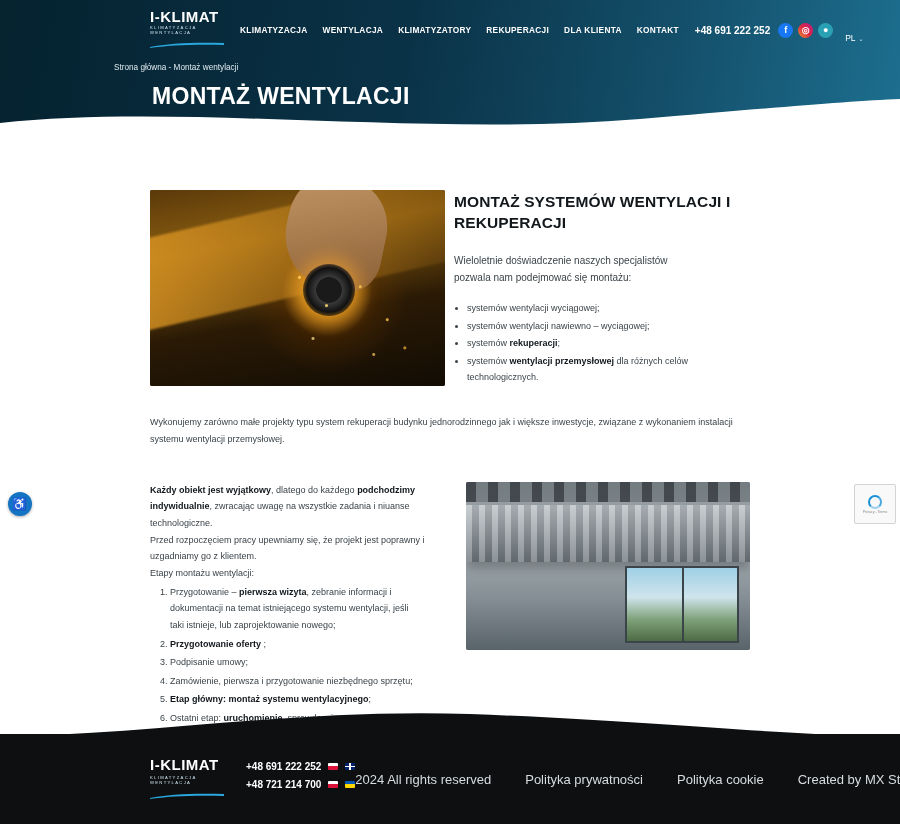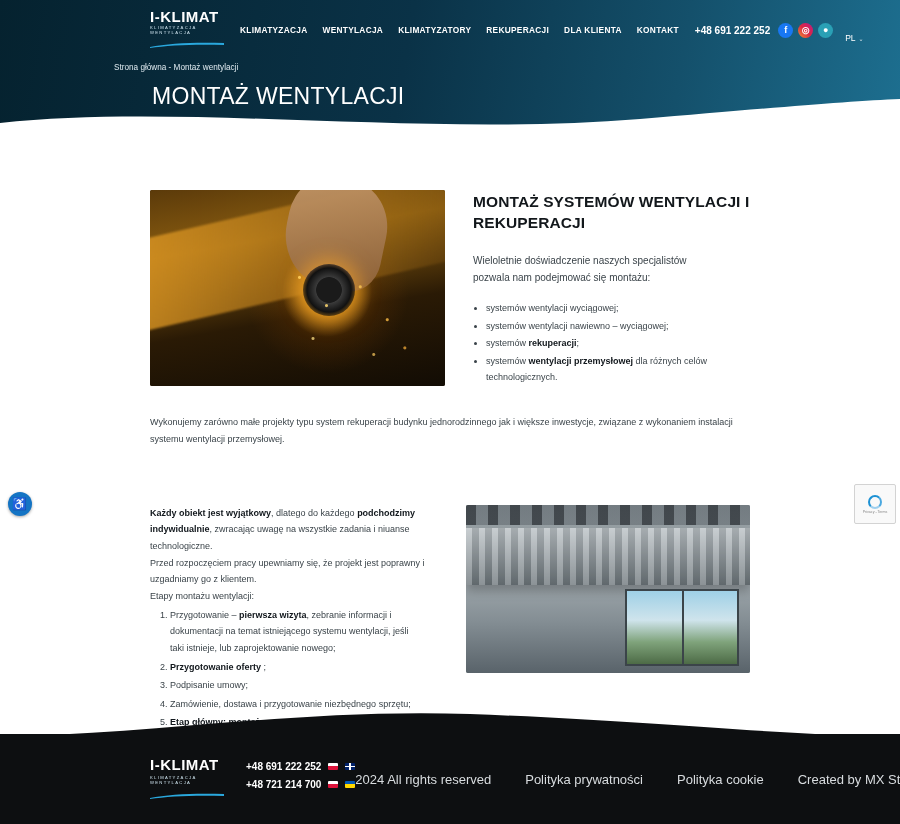--- a/index.html
+++ b/index.html
@@ -114,31 +114,31 @@
   .chev { font-size: 6px; opacity: .85; }
 
   .breadcrumb {
     color: #dfeaf0;
     font-size: 8.2px;
     padding: 17px 0 0 114px;
   }
   .hero-title {
     color: #ffffff;
     font-size: 23px;
-    font-weight: normal;
+    font-weight: bold;
     letter-spacing: 0.3px;
     padding: 11px 3px 0 152px;
   }
 
   
   .main { position: relative; padding: 0 150px; }
 
   .row1 {
     display: flex;
-    gap: 28px;
+    gap: 9px;
     padding-top: 55px;
   }
   .photo1 {
     width: 295px;
     height: 196px;
     flex: 0 0 295px;
     border-radius: 2px;
     overflow: hidden;
     position: relative;
     background: #3a2406;
@@ -221,21 +221,21 @@
   .para-wide {
     font-size: 9px;
     color: #3a4349;
     line-height: 1.9;
     margin-top: 26px;
   }
 
   .row2 {
     display: flex;
     gap: 41px;
-    margin-top: 57px;
+    margin-top: 34px;
     align-items: flex-start;
   }
   .col2 { width: 275px; flex: 0 0 275px; }
   .col2 p, .col2 li {
     font-size: 9px;
     color: #3a4349;
     line-height: 1.85;
   }
   .col2 b { color: #11171c; }
   ol.steps {
@@ -470,21 +470,21 @@
           <li>
             <span>Przygotowanie – </span><b>pierwsza wizyta</b><span>, zebranie informacji i dokumentacji na temat istniejącego systemu wentylacji, jeśli taki istnieje, lub zaprojektowanie nowego;</span>
           </li>
           <li>
             <span></span><b>Przygotowanie oferty</b><span> ;</span>
           </li>
           <li>
             <span>Podpisanie umowy;</span><b></b><span></span>
           </li>
           <li>
-            <span>Zamówienie, dostawa i przygotowanie niezbędnego sprzętu;</span><b></b><span></span>
+            <span>Zamówienie, pierwsza i przygotowanie niezbędnego sprzętu;</span><b></b><span></span>
           </li>
           <li>
             <span></span><b>Etap główny: montaż systemu wentylacyjnego</b><span>;</span>
           </li>
           <li>
             <span>Ostatni etap: </span><b>uruchomienie</b><span>, sprawdzenie poprawności działania wszystkich urządzeń i elementów systemu.</span>
           </li>
         </ol>
       </div>
 

